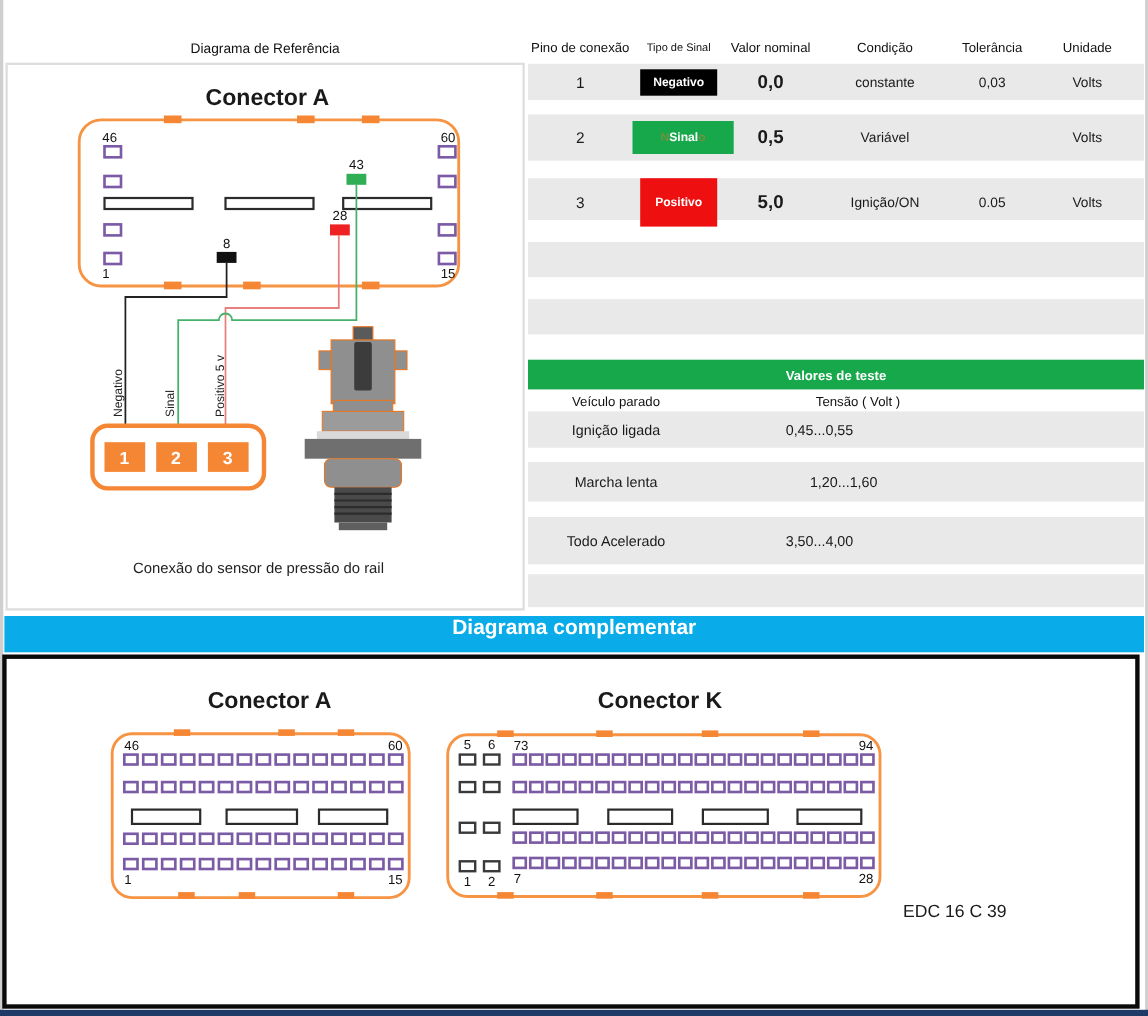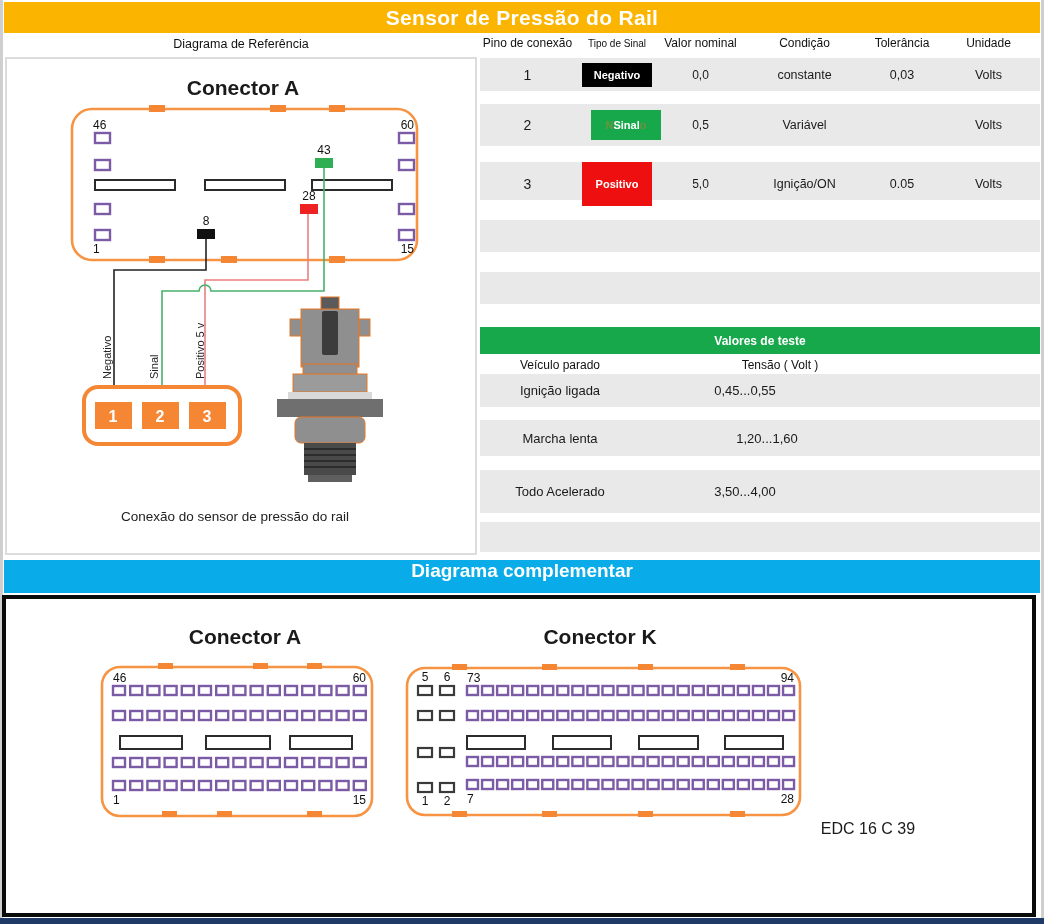--- a/index.html
+++ b/index.html
@@ -20,24 +20,24 @@
   .col-headers .small{font-size:10px;}
 
   .left-panel{position:absolute;top:57px;left:5px;width:472px;height:498px;background:#fff;
               border:2px solid #dcdcdc;box-sizing:border-box;}
 
   .right-col{position:absolute;top:57px;left:480px;width:560px;height:500px;}
   .prow{position:absolute;left:0;width:560px;background:#E9E9E9;display:grid;
         grid-template-columns:95px 84px 83px 125px 70px 103px;align-items:center;}
   .prow .cell{text-align:center;font-size:12.5px;color:#1a1a1a;}
   .prow .pin{font-size:14px;}
-  .prow .val{font-size:12px;}
+  .prow .val{font-size:17px;font-weight:bold;}
   .badge{display:inline-block;width:70px;padding:6px 0;font-size:11px;font-weight:bold;color:#fff;text-align:center;}
   .badge-black{background:#000;}
-  .badge-green{background:#18A84C;padding:9px 0;margin-left:16px;}
+  .badge-green{background:#18A84C;padding:9px 11px;}
   .badge-red{background:#EE1010;padding:16px 0;}
   .ghost{color:#7d8f3f;opacity:.85;}
 
   .tv-header{position:absolute;left:0;width:560px;background:#18A84C;color:#fff;font-weight:bold;
              font-size:12px;display:flex;align-items:center;justify-content:center;}
   .tv-cols,.tv-row{position:absolute;left:0;width:560px;display:grid;
                    grid-template-columns:160px 210px 190px;align-items:center;}
   .tv-cols div{text-align:center;font-size:12px;color:#111;}
   .tv-row{background:#E9E9E9;}
   .tv-row div{text-align:center;font-size:13px;color:#1a1a1a;}
@@ -63,23 +63,20 @@
   .wire-label{font-size:11px;fill:#222;}
   .sensor-stroke{stroke:#E87722;stroke-width:1px;}
 </style>
 </head>
 <body>
 
 <div class="page">
   <div class="edge l"></div>
   <div class="edge r"></div>
 
-  <div class="title-bar">
-    <span>Sensor de Pressão do Rail</span>
-  </div>
 
   <div class="panel-title">Diagrama de Referência</div>
   <div class="col-headers">
     <div>Pino de conexão</div>
     <div class="small">Tipo de Sinal</div>
     <div>Valor nominal</div>
     <div>Condição</div>
     <div>Tolerância</div>
     <div>Unidade</div>
   </div>

